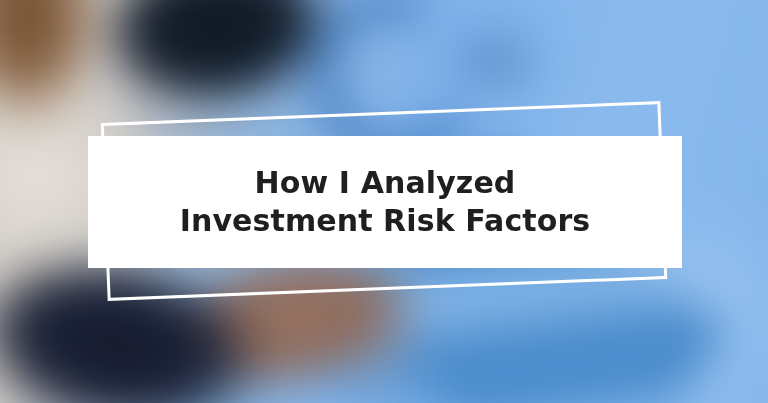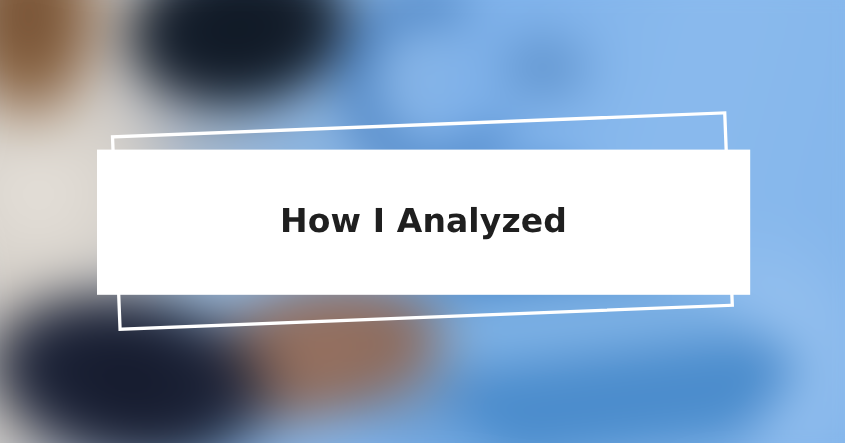--- a/index.html
+++ b/index.html
@@ -222,16 +222,17 @@
     <div class="bg-lav"></div>
     <div class="bg-arm"></div>
     <div class="bg-sleeve"></div>
   </div>
 
   <div class="outline-frame"></div>
 
   <div class="title-card">
     <h1 class="title-text">
       <span class="title-line">How I Analyzed</span>
+      <span class="title-line">Investment Risk Factors</span>
     </h1>
   </div>
 
 </div>
 
 </body></html>

